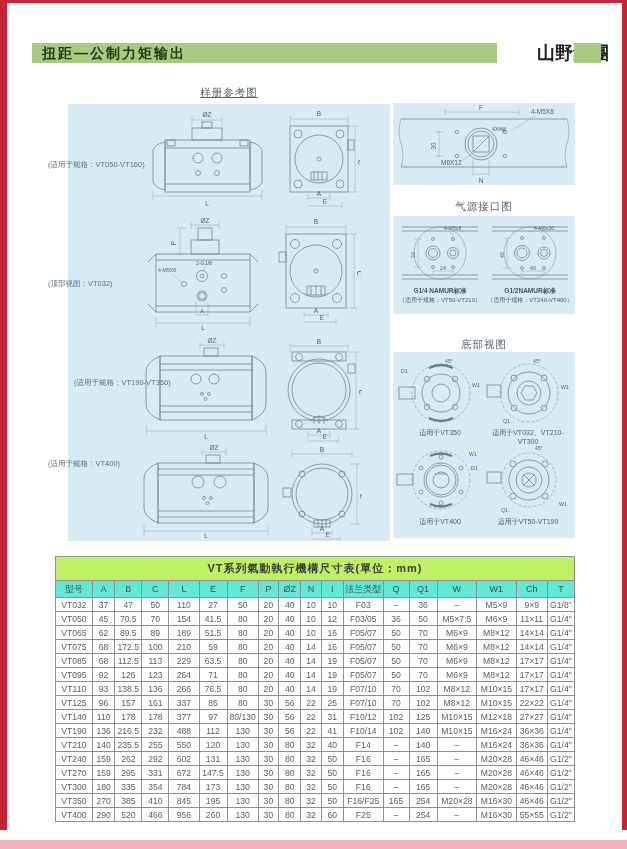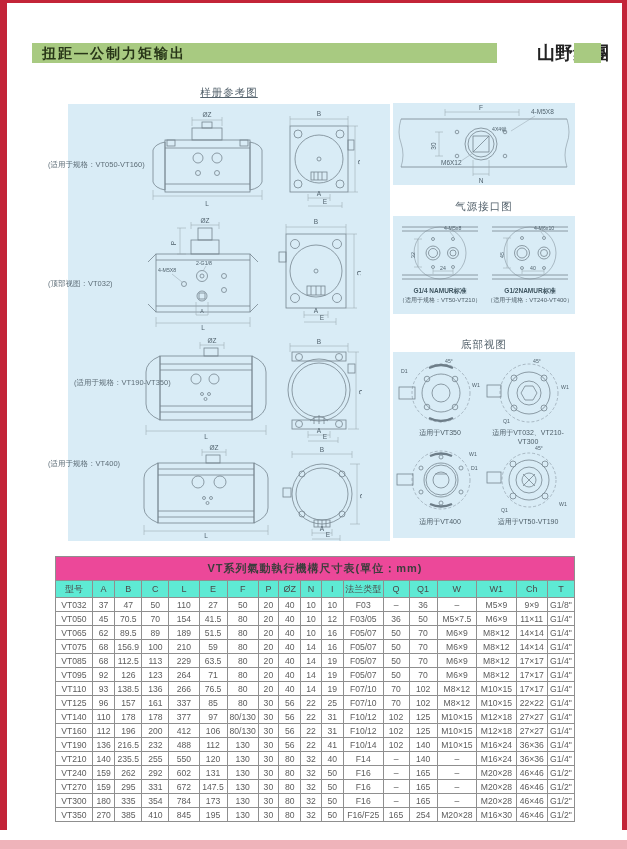--- a/index.html
+++ b/index.html
@@ -27,21 +27,21 @@
   .hatch{fill:none;stroke:#6d7d88;stroke-width:2.4;}
   .txt{fill:#51626d;font-size:6.5px;font-family:"Liberation Sans",sans-serif;}
   .txt5{fill:#51626d;font-size:5.2px;font-family:"Liberation Sans",sans-serif;}
   
   .bv-cap{font-size:7px;color:#4e5e68;text-align:center;width:90px;}
   .air-cap1{font-size:6.5px;font-weight:bold;color:#3f5560;text-align:center;width:90px;}
   .air-cap2{font-size:6px;color:#4e5e68;text-align:center;width:90px;white-space:nowrap;}
   
   .dim-table{position:absolute;left:55px;top:556px;width:520px;border-collapse:collapse;table-layout:fixed;}
   .dim-table th,.dim-table td{border:1px solid #8f8f8f;text-align:center;padding:0;overflow:hidden;white-space:nowrap;}
-  .dim-table .t-title{height:23px;font-size:11px;font-weight:bold;color:#3d3d3d;background:#ec4899;letter-spacing:1px;}
+  .dim-table .t-title{height:23px;font-size:11px;font-weight:bold;color:#3d3d3d;background:#bef264;letter-spacing:1px;}
   .dim-table thead tr.hdr th{height:16px;background:#5eead4;font-size:9px;color:#4a4a4a;font-weight:normal;}
   .dim-table tbody td{height:13px;font-size:8.6px;color:#5c5c5c;}
   .dim-table{border:1.5px solid #6e6e6e;}
 </style>
 </head>
 <body>
 
 <div class="abs strip-left"></div>
 <div class="abs strip-top"></div>
 <div class="abs strip-right"></div>
@@ -610,21 +610,21 @@
         <td>50</td>
         <td>70</td>
         <td>M6×9</td>
         <td>M8×12</td>
         <td>14×14</td>
         <td>G1/4"</td>
       </tr>
       <tr>
         <td>VT075</td>
         <td>68</td>
-        <td>156.9</td>
+        <td>172.5</td>
         <td>100</td>
         <td>210</td>
         <td>59</td>
         <td>80</td>
         <td>20</td>
         <td>40</td>
         <td>14</td>
         <td>16</td>
         <td>F05/07</td>
         <td>50</td>
@@ -728,40 +728,20 @@
         <td>31</td>
         <td>F10/12</td>
         <td>102</td>
         <td>125</td>
         <td>M10×15</td>
         <td>M12×18</td>
         <td>27×27</td>
         <td>G1/4"</td>
       </tr>
       <tr>
-        <td>VT160</td>
-        <td>112</td>
-        <td>196</td>
-        <td>200</td>
-        <td>412</td>
-        <td>106</td>
-        <td>80/130</td>
-        <td>30</td>
-        <td>56</td>
-        <td>22</td>
-        <td>31</td>
-        <td>F10/12</td>
-        <td>102</td>
-        <td>125</td>
-        <td>M10×15</td>
-        <td>M12×18</td>
-        <td>27×27</td>
-        <td>G1/4"</td>
-      </tr>
-      <tr>
         <td>VT190</td>
         <td>136</td>
         <td>216.5</td>
         <td>232</td>
         <td>488</td>
         <td>112</td>
         <td>130</td>
         <td>30</td>
         <td>56</td>
         <td>22</td>
@@ -867,14 +847,34 @@
         <td>32</td>
         <td>50</td>
         <td>F16/F25</td>
         <td>165</td>
         <td>254</td>
         <td>M20×28</td>
         <td>M16×30</td>
         <td>46×46</td>
         <td>G1/2"</td>
       </tr>
+      <tr>
+        <td>VT400</td>
+        <td>290</td>
+        <td>520</td>
+        <td>466</td>
+        <td>956</td>
+        <td>260</td>
+        <td>130</td>
+        <td>30</td>
+        <td>80</td>
+        <td>32</td>
+        <td>60</td>
+        <td>F25</td>
+        <td>–</td>
+        <td>254</td>
+        <td>–</td>
+        <td>M16×30</td>
+        <td>55×55</td>
+        <td>G1/2"</td>
+      </tr>
     </tbody>
 </table>
 
 </body></html>

